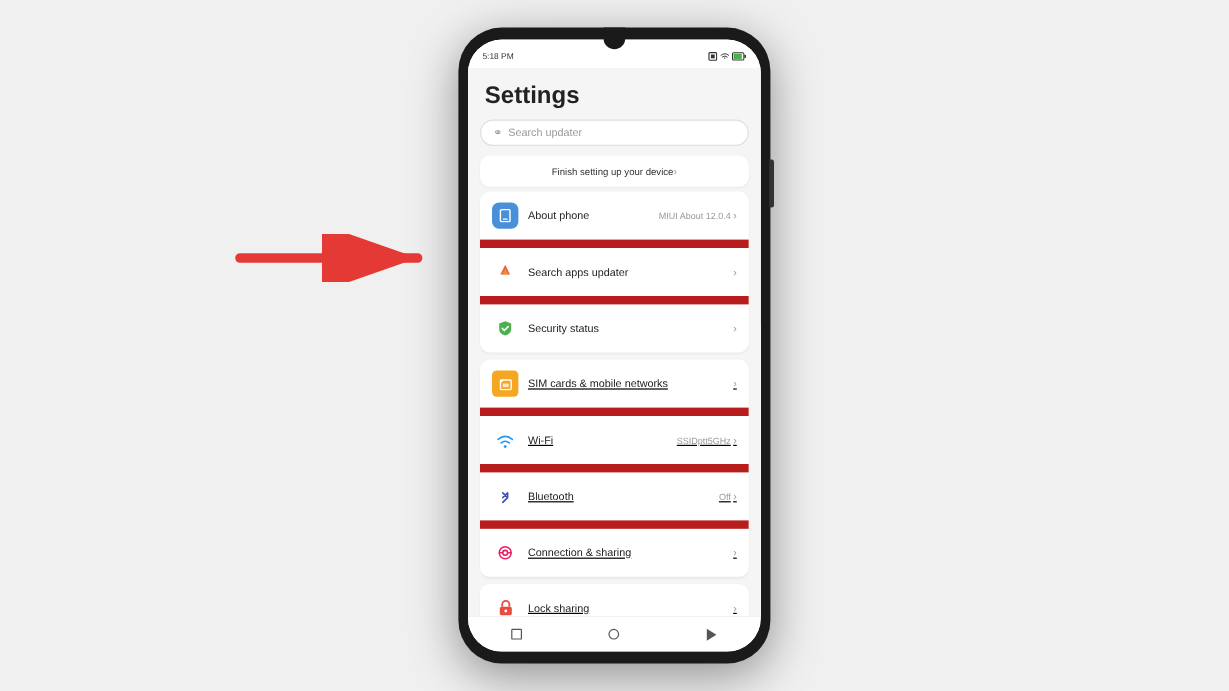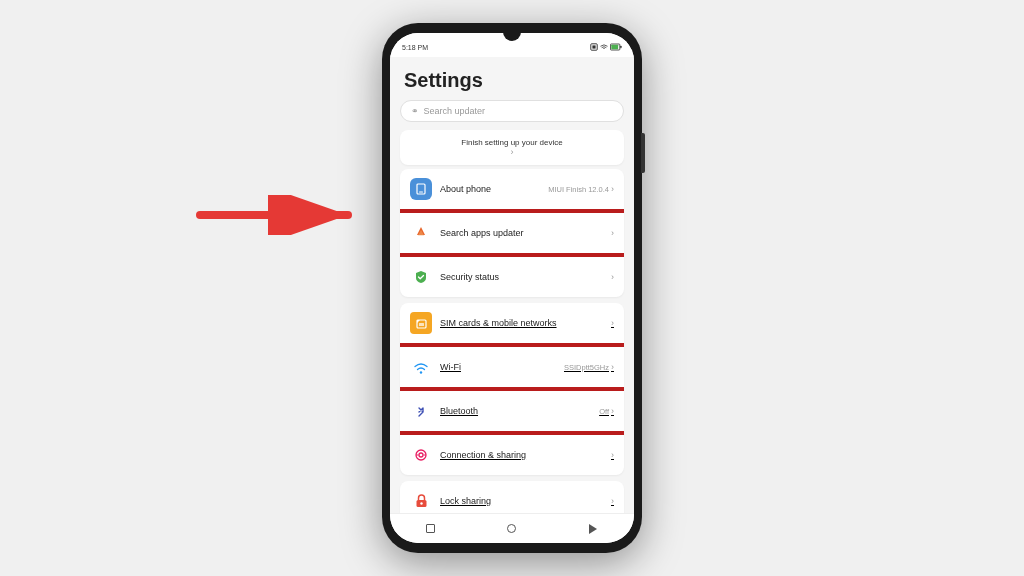--- a/index.html
+++ b/index.html
@@ -127,21 +127,20 @@
     
     .banner {
       margin: 0 10px 4px 10px;
       background: #fff;
       border-radius: 8px;
       padding: 8px 10px;
       display: flex;
       align-items: center;
       justify-content: center;
       box-shadow: 0 1px 2px rgba(0,0,0,0.05);
-      flex-direction: column;
     }
 
     .banner-text {
       font-size: 8px;
       color: #333;
     }
 
     .chevron {
       color: #999;
       font-size: 9px;
@@ -159,21 +158,21 @@
     .section + .section {
       margin-top: 6px;
       text-decoration: underline;
     }
 
     
     .setting-item {
       display: flex;
       align-items: center;
       padding: 9px 10px;
-      border-bottom: 4px solid #b91c1c;
+      border-bottom: 7px solid #b91c1c;
       cursor: pointer;
     }
 
     .setting-item:last-child {
       border-bottom: none;
     }
 
     .icon-wrap {
       width: 22px;
       height: 22px;
@@ -338,21 +337,21 @@
           <div class="setting-item">
             <div class="icon-wrap icon-blue">
               <svg width="12" height="12" viewBox="0 0 12 12">
                 <rect x="2" y="1" width="8" height="10" rx="1" fill="none" stroke="#fff" stroke-width="1.2"></rect>
                 <rect x="4" y="8.5" width="4" height="1" rx="0.5" fill="#fff"></rect>
               </svg>
             </div>
             <div class="item-content">
               <span class="item-label">About phone</span>
               <div class="item-right">
-                <span class="item-sublabel">MIUI Finish 12.0.4</span>
+                <span class="item-sublabel">MIUI About 12.0.4</span>
                 <span class="chevron">›</span>
               </div>
             </div>
           </div>
 
           <div class="setting-item">
             <div class="icon-wrap icon-orange">
               <svg width="16" height="16" viewBox="0 0 16 16">
                 <polygon points="8,2 12,10 4,10" fill="#e8652a"></polygon>
                 <polygon points="8,5 11,10.5 5,10.5" fill="#f0a060" opacity="0.6"></polygon>

